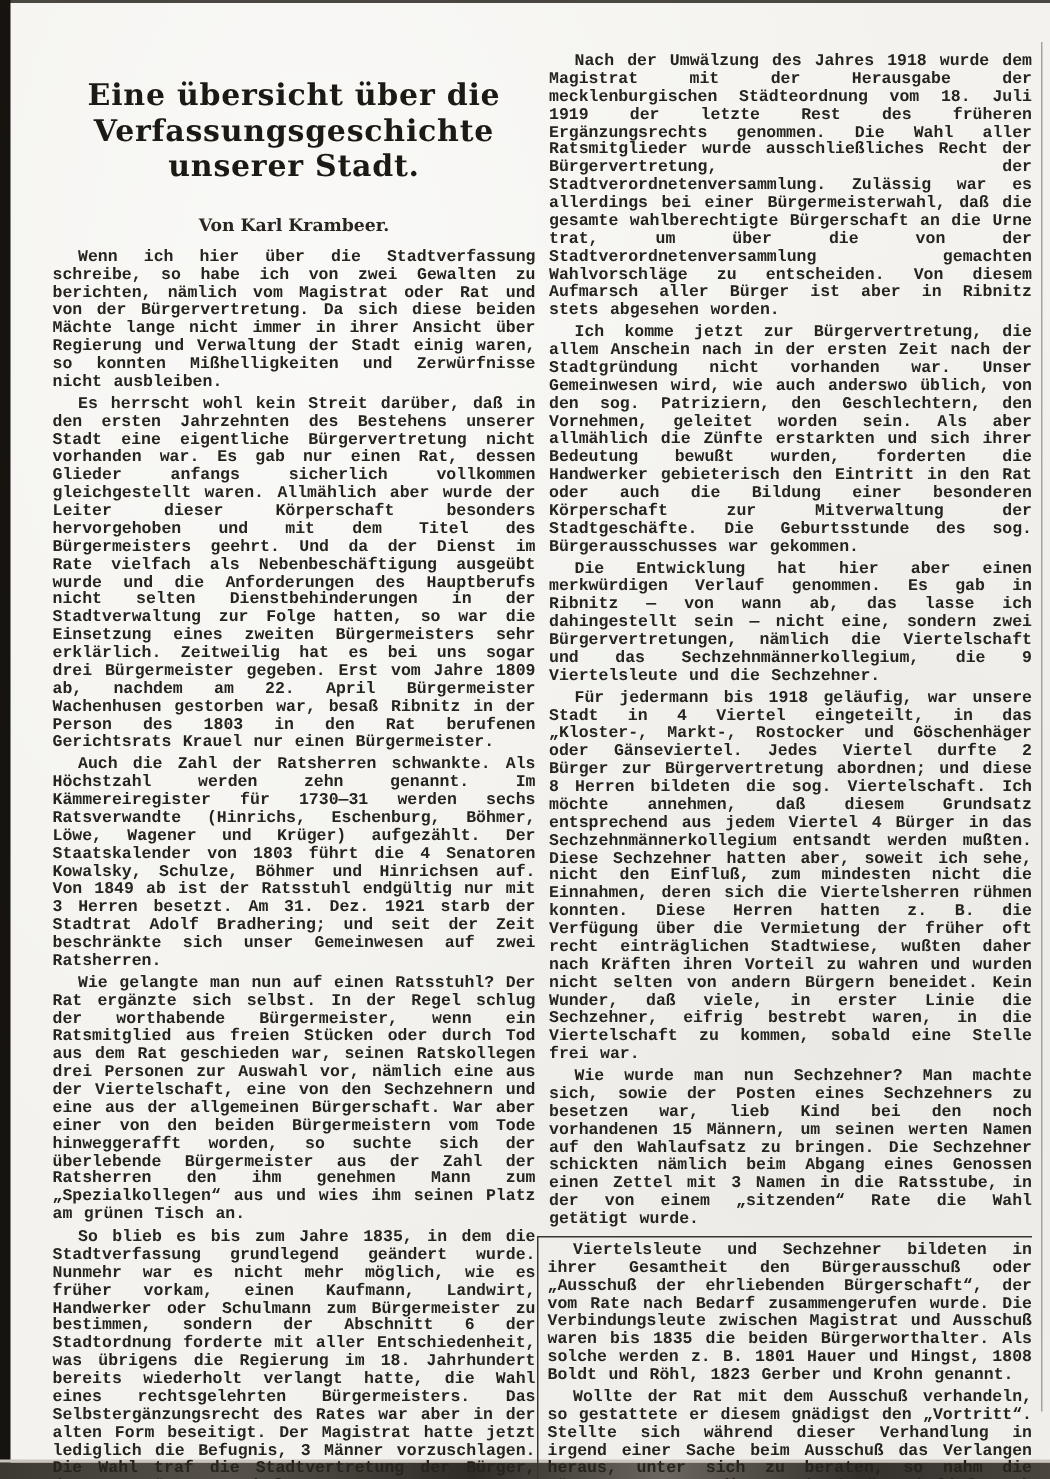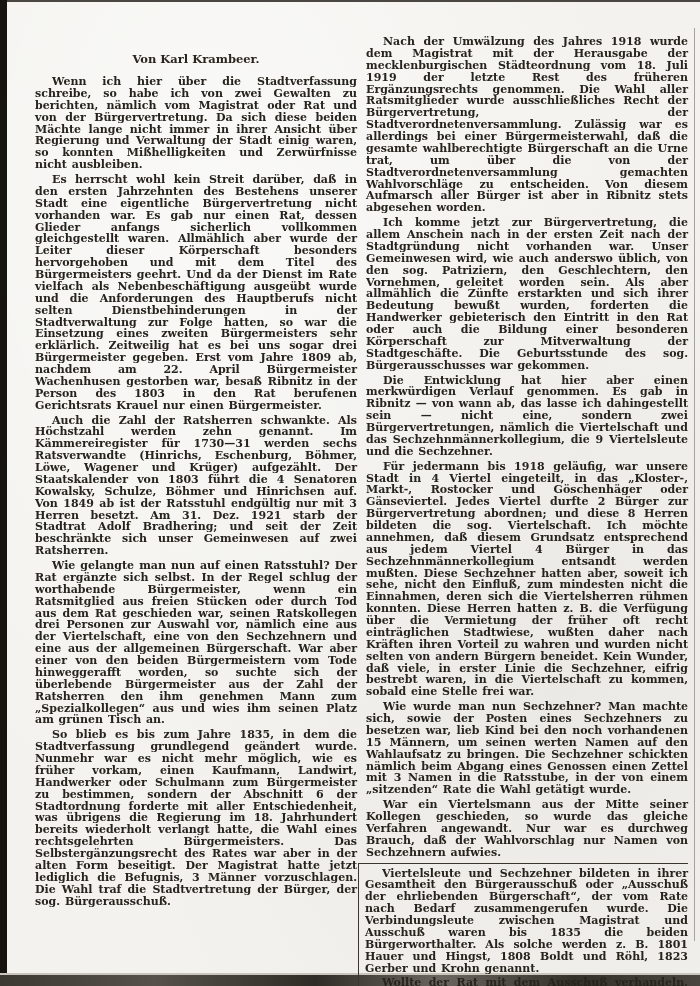--- a/index.html
+++ b/index.html
@@ -35,29 +35,30 @@
 
   .col{position:absolute;top:36px;width:322px;text-align:justify;}
   .col-left{left:35px;}
   .col-right{left:366px;}
 
   .masthead{margin:16px 0 6px 0;text-align:center;}
   .title{
     font-size:20px;font-weight:bold;line-height:1.18;letter-spacing:.5px;
     color:#1d1914;
   }
-  .byline{font-size:11.5px;font-weight:bold;margin-top:7px;color:#2a261f;}
+  .byline{font-size:11.5px;font-weight:bold;margin-top:20px;color:#2a261f;}
 
   .para{
     margin:0 0 3px 0;
     font-size:11px;font-weight:bold;line-height:1.08;
     text-indent:17px;
     word-spacing:1px;
     hyphens:auto;-webkit-hyphens:auto;
     color:var(--ink);
+    font-family:Liberation Mono, monospace;
   }
   .col-left .body-start{margin-top:10px;}
   .clip-box{
     margin-top:4px;
     border-top:1.5px solid var(--rule);
     border-left:1.5px solid var(--rule);
     border-bottom:1.5px solid var(--rule);
     padding:4px 0 4px 6px;
     margin-left:-8px;
   }
@@ -67,40 +68,43 @@
 
 <div class="page">
 
   <div class="edge-top"></div>
   <div class="edge-left"></div>
   <div class="edge-right"></div>
   <div class="edge-bottom"></div>
 
   <div class="col col-left">
     <div class="masthead">
+      <div class="title">
+        <span>Eine übersicht über die</span><br>
+        <span>Verfassungsgeschichte unserer Stadt.</span>
+      </div>
       <div class="byline">Von Karl Krambeer.</div>
     </div>
     <div class="body-start">
         <p class="para">Wenn ich hier über die Stadtverfassung schreibe, so habe ich von zwei Gewalten zu berichten, nämlich vom Magistrat oder Rat und von der Bürgervertretung. Da sich diese beiden Mächte lange nicht immer in ihrer Ansicht über Regierung und Verwaltung der Stadt einig waren, so konnten Mißhelligkeiten und Zerwürfnisse nicht ausbleiben.</p>
         <p class="para">Es herrscht wohl kein Streit darüber, daß in den ersten Jahrzehnten des Bestehens unserer Stadt eine eigentliche Bürgervertretung nicht vorhanden war. Es gab nur einen Rat, dessen Glieder anfangs sicherlich vollkommen gleichgestellt waren. Allmählich aber wurde der Leiter dieser Körperschaft besonders hervorgehoben und mit dem Titel des Bürgermeisters geehrt. Und da der Dienst im Rate vielfach als Nebenbeschäftigung ausgeübt wurde und die Anforderungen des Hauptberufs nicht selten Dienstbehinderungen in der Stadtverwaltung zur Folge hatten, so war die Einsetzung eines zweiten Bürgermeisters sehr erklärlich. Zeitweilig hat es bei uns sogar drei Bürgermeister gegeben. Erst vom Jahre 1809 ab, nachdem am 22. April Bürgermeister Wachenhusen gestorben war, besaß Ribnitz in der Person des 1803 in den Rat berufenen Gerichtsrats Krauel nur einen Bürgermeister.</p>
         <p class="para">Auch die Zahl der Ratsherren schwankte. Als Höchstzahl werden zehn genannt. Im Kämmereiregister für 1730—31 werden sechs Ratsverwandte (Hinrichs, Eschenburg, Böhmer, Löwe, Wagener und Krüger) aufgezählt. Der Staatskalender von 1803 führt die 4 Senatoren Kowalsky, Schulze, Böhmer und Hinrichsen auf. Von 1849 ab ist der Ratsstuhl endgültig nur mit 3 Herren besetzt. Am 31. Dez. 1921 starb der Stadtrat Adolf Bradhering; und seit der Zeit beschränkte sich unser Gemeinwesen auf zwei Ratsherren.</p>
         <p class="para">Wie gelangte man nun auf einen Ratsstuhl? Der Rat ergänzte sich selbst. In der Regel schlug der worthabende Bürgermeister, wenn ein Ratsmitglied aus freien Stücken oder durch Tod aus dem Rat geschieden war, seinen Ratskollegen drei Personen zur Auswahl vor, nämlich eine aus der Viertelschaft, eine von den Sechzehnern und eine aus der allgemeinen Bürgerschaft. War aber einer von den beiden Bürgermeistern vom Tode hinweggerafft worden, so suchte sich der überlebende Bürgermeister aus der Zahl der Ratsherren den ihm genehmen Mann zum „Spezialkollegen“ aus und wies ihm seinen Platz am grünen Tisch an.</p>
         <p class="para">So blieb es bis zum Jahre 1835, in dem die Stadtverfassung grundlegend geändert wurde. Nunmehr war es nicht mehr möglich, wie es früher vorkam, einen Kaufmann, Landwirt, Handwerker oder Schulmann zum Bürgermeister zu bestimmen, sondern der Abschnitt 6 der Stadtordnung forderte mit aller Entschiedenheit, was übrigens die Regierung im 18. Jahrhundert bereits wiederholt verlangt hatte, die Wahl eines rechtsgelehrten Bürgermeisters. Das Selbstergänzungsrecht des Rates war aber in der alten Form beseitigt. Der Magistrat hatte jetzt lediglich die Befugnis, 3 Männer vorzuschlagen. Die Wahl traf die Stadtvertretung der Bürger, der sog. Bürgerausschuß.</p>
       </div>
 
   </div>
 
   <div class="col col-right">
     <div>
         <p class="para">Nach der Umwälzung des Jahres 1918 wurde dem Magistrat mit der Herausgabe der mecklenburgischen Städteordnung vom 18. Juli 1919 der letzte Rest des früheren Ergänzungsrechts genommen. Die Wahl aller Ratsmitglieder wurde ausschließliches Recht der Bürgervertretung, der Stadtverordnetenversammlung. Zulässig war es allerdings bei einer Bürgermeisterwahl, daß die gesamte wahlberechtigte Bürgerschaft an die Urne trat, um über die von der Stadtverordnetenversammlung gemachten Wahlvorschläge zu entscheiden. Von diesem Aufmarsch aller Bürger ist aber in Ribnitz stets abgesehen worden.</p>
         <p class="para">Ich komme jetzt zur Bürgervertretung, die allem Anschein nach in der ersten Zeit nach der Stadtgründung nicht vorhanden war. Unser Gemeinwesen wird, wie auch anderswo üblich, von den sog. Patriziern, den Geschlechtern, den Vornehmen, geleitet worden sein. Als aber allmählich die Zünfte erstarkten und sich ihrer Bedeutung bewußt wurden, forderten die Handwerker gebieterisch den Eintritt in den Rat oder auch die Bildung einer besonderen Körperschaft zur Mitverwaltung der Stadtgeschäfte. Die Geburtsstunde des sog. Bürgerausschusses war gekommen.</p>
         <p class="para">Die Entwicklung hat hier aber einen merkwürdigen Verlauf genommen. Es gab in Ribnitz — von wann ab, das lasse ich dahingestellt sein — nicht eine, sondern zwei Bürgervertretungen, nämlich die Viertelschaft und das Sechzehnmännerkollegium, die 9 Viertelsleute und die Sechzehner.</p>
         <p class="para">Für jedermann bis 1918 geläufig, war unsere Stadt in 4 Viertel eingeteilt, in das „Kloster-, Markt-, Rostocker und Göschenhäger oder Gänseviertel. Jedes Viertel durfte 2 Bürger zur Bürgervertretung abordnen; und diese 8 Herren bildeten die sog. Viertelschaft. Ich möchte annehmen, daß diesem Grundsatz entsprechend aus jedem Viertel 4 Bürger in das Sechzehnmännerkollegium entsandt werden mußten. Diese Sechzehner hatten aber, soweit ich sehe, nicht den Einfluß, zum mindesten nicht die Einnahmen, deren sich die Viertelsherren rühmen konnten. Diese Herren hatten z. B. die Verfügung über die Vermietung der früher oft recht einträglichen Stadtwiese, wußten daher nach Kräften ihren Vorteil zu wahren und wurden nicht selten von andern Bürgern beneidet. Kein Wunder, daß viele, in erster Linie die Sechzehner, eifrig bestrebt waren, in die Viertelschaft zu kommen, sobald eine Stelle frei war.</p>
         <p class="para">Wie wurde man nun Sechzehner? Man machte sich, sowie der Posten eines Sechzehners zu besetzen war, lieb Kind bei den noch vorhandenen 15 Männern, um seinen werten Namen auf den Wahlaufsatz zu bringen. Die Sechzehner schickten nämlich beim Abgang eines Genossen einen Zettel mit 3 Namen in die Ratsstube, in der von einem „sitzenden“ Rate die Wahl getätigt wurde.</p>
-        <p class="para">War ein Viertelsmann aus der Mitte seiner Kollegen geschieden, so wurde das gleiche Verfahren angewandt. Nur war es durchweg Brauch, daß der Wahlvorschlag nur Namen von Sechzehnern aufwies.</p>
       </div>
     <div class="clip-box">
         <p class="para">Viertelsleute und Sechzehner bildeten in ihrer Gesamtheit den Bürgerausschuß oder „Ausschuß der ehrliebenden Bürgerschaft“, der vom Rate nach Bedarf zusammengerufen wurde. Die Verbindungsleute zwischen Magistrat und Ausschuß waren bis 1835 die beiden Bürgerworthalter. Als solche werden z. B. 1801 Hauer und Hingst, 1808 Boldt und Röhl, 1823 Gerber und Krohn genannt.</p>
         <p class="para">Wollte der Rat mit dem Ausschuß verhandeln, so gestattete er diesem gnädigst den „Vortritt“. Stellte sich während dieser Verhandlung in irgend einer Sache beim Ausschuß das Verlangen heraus, unter sich zu beraten, so nahm die Bürgervertretung ihren „Abtritt“ und ließ nach erledigter Besprechung dem Rate durch die Worthalter ihre Meinung zugehen.</p>
       </div>
   </div>
 
 </div>
 
 </body></html>

